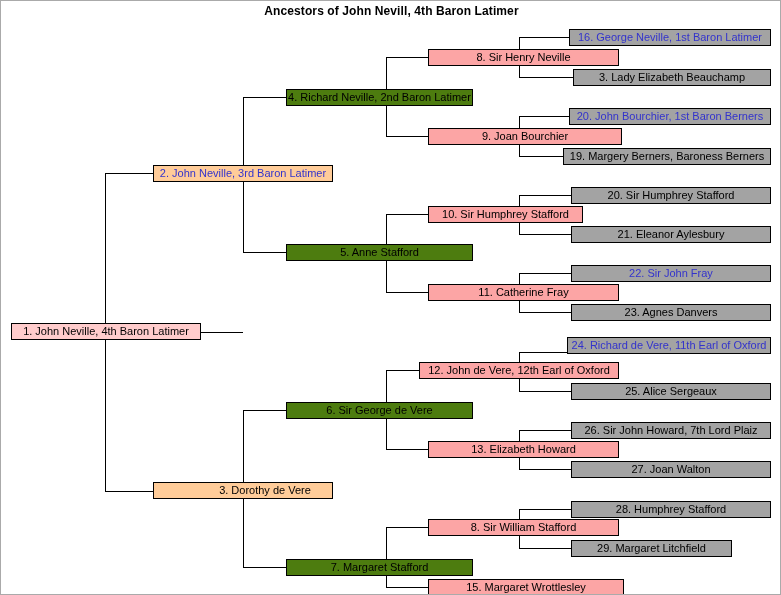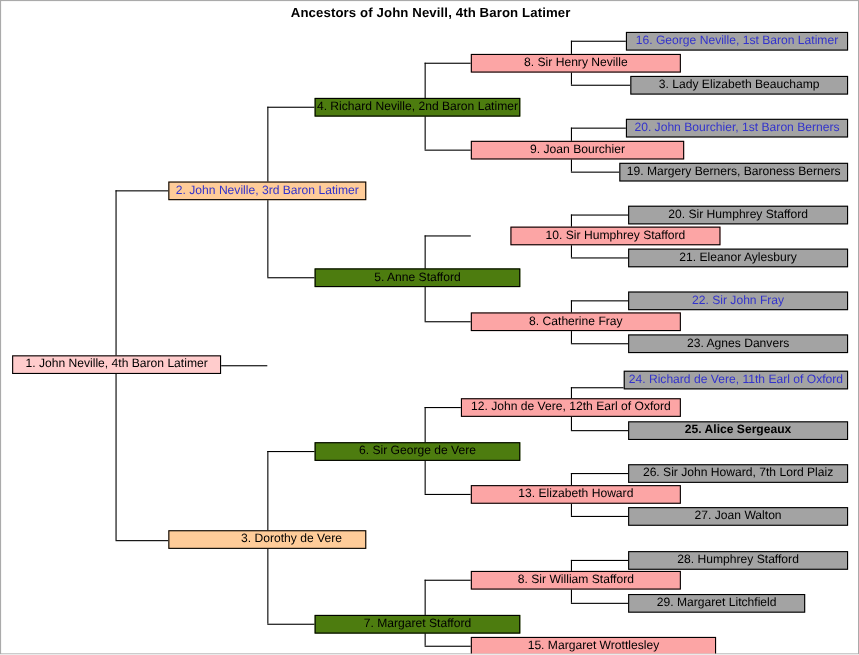--- a/index.html
+++ b/index.html
@@ -132,36 +132,36 @@
       </div>
       <div class="pbox gen2" style="left: 285px; top: 558px; width: 187px;">
         <span class="txt">7. Margaret Stafford</span>
       </div>
       <div class="pbox gen3" style="left: 427px; top: 48px; width: 191px;">
         <span class="txt">8. Sir Henry Neville</span>
       </div>
       <div class="pbox gen3" style="left: 427px; top: 127px; width: 194px;">
         <span class="txt">9. Joan Bourchier</span>
       </div>
-      <div class="pbox gen3" style="left: 427px; top: 205px; width: 191px; margin-left: 36px;">
+      <div class="pbox gen3" style="left: 427px; top: 205px; width: 155px;">
         <span class="txt">10. Sir Humphrey Stafford</span>
       </div>
       <div class="pbox gen3" style="left: 427px; top: 283px; width: 191px;">
-        <span class="txt">8. Catherine Fray</span>
+        <span class="txt">11. Catherine Fray</span>
       </div>
       <div class="pbox gen3" style="left: 418px; top: 361px; width: 200px;">
         <span class="txt">12. John de Vere, 12th Earl of Oxford</span>
       </div>
       <div class="pbox gen3" style="left: 427px; top: 440px; width: 191px;">
         <span class="txt">13. Elizabeth Howard</span>
       </div>
       <div class="pbox gen3" style="left: 427px; top: 518px; width: 191px;">
         <span class="txt">8. Sir William Stafford</span>
       </div>
-      <div class="pbox gen3" style="left: 427px; top: 578px; width: 223px;">
+      <div class="pbox gen3" style="left: 427px; top: 578px; width: 196px;">
         <span class="txt">15. Margaret Wrottlesley</span>
       </div>
       <div class="pbox gen4 link" style="left: 568px; top: 28px; width: 202px;">
         <span class="txt">16. George Neville, 1st Baron Latimer</span>
       </div>
       <div class="pbox gen4" style="left: 572px; top: 68px; width: 198px;">
         <span class="txt">3. Lady Elizabeth Beauchamp</span>
       </div>
       <div class="pbox gen4 link" style="left: 568px; top: 107px; width: 202px;">
         <span class="txt">20. John Bourchier, 1st Baron Berners</span>
@@ -177,21 +177,21 @@
       </div>
       <div class="pbox gen4 link" style="left: 570px; top: 264px; width: 200px;">
         <span class="txt">22. Sir John Fray</span>
       </div>
       <div class="pbox gen4" style="left: 570px; top: 303px; width: 200px; text-align: right;">
         <span class="txt">23. Agnes Danvers</span>
       </div>
       <div class="pbox gen4 link" style="left: 566px; top: 336px; width: 204px;">
         <span class="txt">24. Richard de Vere, 11th Earl of Oxford</span>
       </div>
-      <div class="pbox gen4" style="left: 570px; top: 382px; width: 200px; font-weight: bold;">
+      <div class="pbox gen4" style="left: 570px; top: 382px; width: 200px;">
         <span class="txt">25. Alice Sergeaux</span>
       </div>
       <div class="pbox gen4" style="left: 570px; top: 421px; width: 200px;">
         <span class="txt">26. Sir John Howard, 7th Lord Plaiz</span>
       </div>
       <div class="pbox gen4" style="left: 570px; top: 460px; width: 200px;">
         <span class="txt">27. Joan Walton</span>
       </div>
       <div class="pbox gen4" style="left: 570px; top: 500px; width: 200px;">
         <span class="txt">28. Humphrey Stafford</span>

